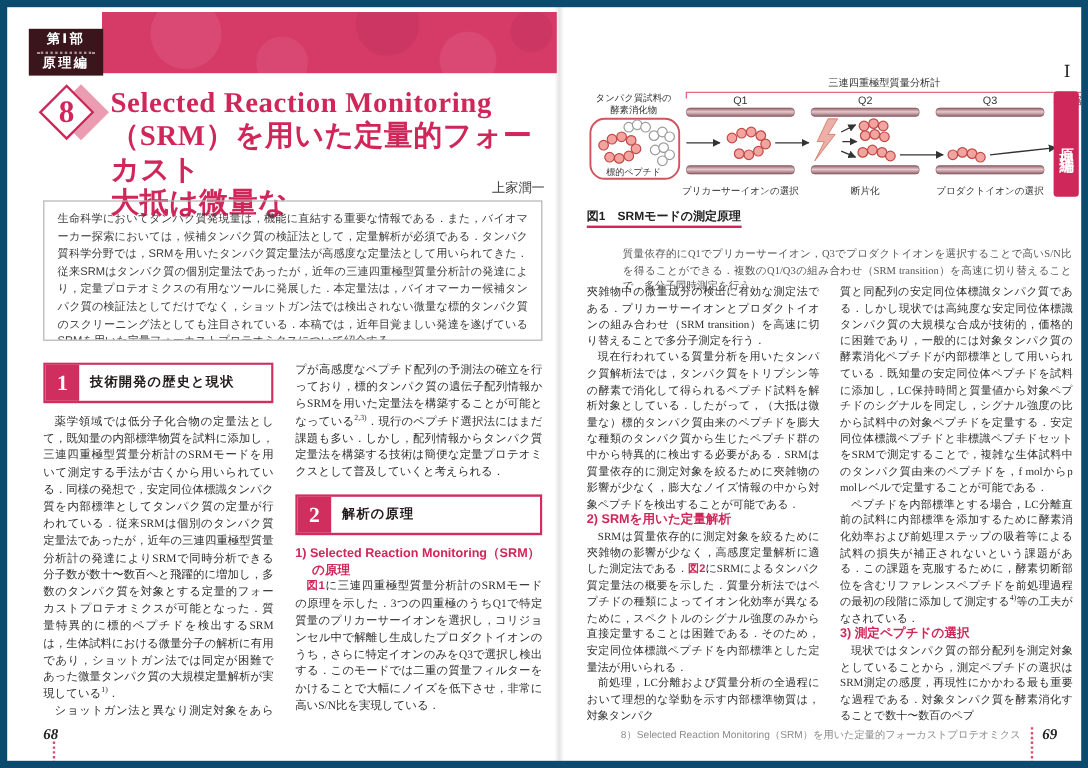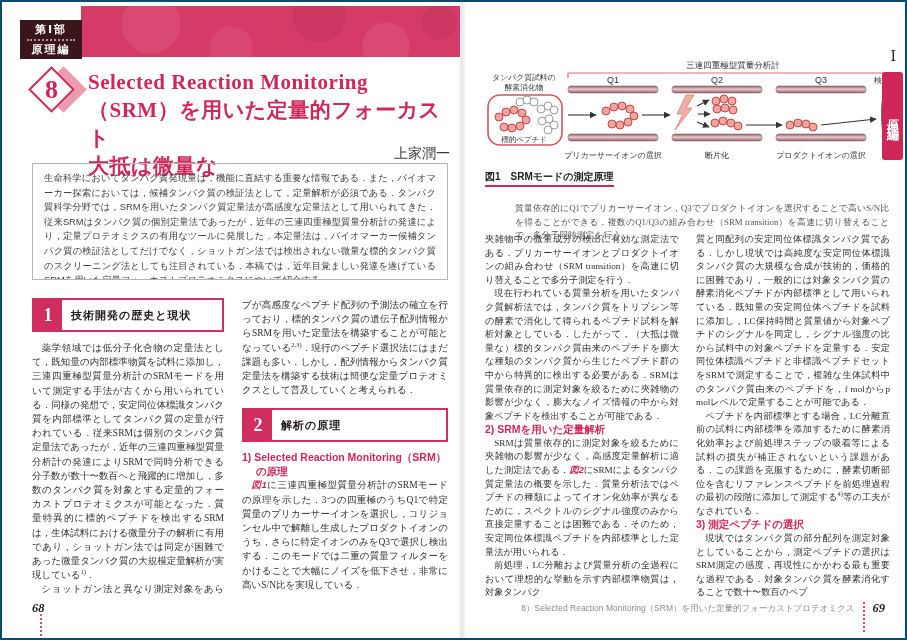--- a/index.html
+++ b/index.html
@@ -1,16 +1,16 @@
 <!DOCTYPE html>
 <html><head>
 <meta charset="utf-8">
 <style>
   html,body{margin:0;padding:0;background:#e8e8e8;}
-  .spread{position:relative;width:907px;height:640px;background:#ffffff;border:2px solid #0c4a6e;
+  .spread{position:relative;width:907px;height:640px;background:#ffffff;border:6px solid #0c4a6e;
           box-sizing:border-box;overflow:hidden;font-family:"Liberation Serif","DejaVu Serif",serif;color:#2f2f2f;}
   .seam{position:absolute;left:456px;top:0;width:8px;height:640px;
         background:linear-gradient(90deg,rgba(0,0,0,0) 0%,rgba(0,0,0,0.10) 50%,rgba(0,0,0,0) 100%);}
   
   .banner{position:absolute;left:79px;top:4px;width:379px;height:51px;
       background:
         radial-gradient(circle 30px at 70px 18px, rgba(255,255,255,0.08) 0 29px, rgba(255,255,255,0) 30px),
         radial-gradient(circle 22px at 150px 42px, rgba(255,255,255,0.07) 0 21px, rgba(255,255,255,0) 22px),
         radial-gradient(circle 27px at 238px 10px, rgba(0,0,0,0.05) 0 26px, rgba(0,0,0,0) 27px),
         radial-gradient(circle 24px at 305px 40px, rgba(255,255,255,0.08) 0 23px, rgba(255,255,255,0) 24px),
@@ -20,39 +20,39 @@
       display:flex;flex-direction:column;align-items:center;justify-content:center;
       font-family:"Liberation Sans","DejaVu Sans",sans-serif;font-weight:bold;font-size:11px;
       color:#fff;letter-spacing:2px;line-height:1.25;}
   .part-tab .sep{display:block;width:48px;border-top:2px dotted rgba(255,255,255,0.55);margin:2px 0;}
   .badge{position:absolute;left:26px;top:60px;width:60px;height:56px;}
   .badge .d2{position:absolute;left:19px;top:11px;width:33px;height:33px;transform:rotate(45deg);background:#eb9cb1;}
   .badge .d1{position:absolute;left:7px;top:11px;width:33px;height:33px;transform:rotate(45deg);
              background:#fff;border:2.5px solid #d0275a;box-sizing:border-box;}
   .badge .num{position:absolute;left:7px;top:9px;width:33px;height:37px;display:flex;align-items:center;
               justify-content:center;font-weight:bold;font-size:26px;color:#d0275a;}
-  .chapter-title{position:absolute;left:86px;top:66px;width:372px;font-weight:bold;font-size:21px;
+  .chapter-title{position:absolute;left:86px;top:66px;width:372px;font-weight:bold;font-size:24px;
                  line-height:28px;color:#d0275a;letter-spacing:0.5px;}
-  .author{position:absolute;left:48px;top:143px;width:400px;text-align:right;font-size:14px;color:#3a3a3a;
+  .author{position:absolute;left:48px;top:143px;width:400px;text-align:right;font-size:11px;color:#3a3a3a;
           font-family:"Liberation Sans","DejaVu Sans",sans-serif;}
   
   .abstract{position:absolute;left:30px;top:161px;width:416px;height:117px;box-sizing:border-box;
       border:1px solid #b3b3b3;padding:7px 11px;font-family:"Liberation Sans","DejaVu Sans",sans-serif;
       font-size:9.3px;line-height:14.6px;color:#3c3c3c;text-align:justify;overflow:hidden;}
   
   .col{position:absolute;font-size:9.5px;line-height:14.2px;text-align:justify;overflow:hidden;}
   .lcol1{left:30px;top:296px;width:192px;height:298px;}
   .lcol2{left:240px;top:296px;width:206px;height:298px;}
   .rcol1{left:483px;top:231px;width:194px;height:370px;font-size:9.2px;line-height:13.6px;}
   .rcol2{left:694px;top:231px;width:194px;height:370px;font-size:9.2px;line-height:13.6px;}
   .col p{margin:0;}
   .col p.indent{text-indent:1em;}
   .col p + p{margin-top:0px;}
   sup{font-size:6.5px;line-height:0;}
-  .figref{color:#d0275a;font-weight:bold;font-family:"Liberation Sans","DejaVu Sans",sans-serif;font-style:italic;}
+  .figref{color:#d0275a;font-weight:bold;font-family:"Liberation Sans","DejaVu Sans",sans-serif;}
   
   .sec-box{display:flex;align-items:stretch;border:2px solid #cf2e5e;height:30px;background:#fff;
            margin-bottom:9px;}
   .sec-box .n{width:28px;background:#cf2e5e;color:#fff;display:flex;align-items:center;justify-content:center;
               font-weight:bold;font-size:18px;}
   .sec-box .t{flex:1;display:flex;align-items:center;padding-left:9px;font-weight:bold;font-size:11px;
               color:#211a1a;letter-spacing:1px;}
   .sub-head{font-family:"Liberation Sans","DejaVu Sans",sans-serif;font-weight:bold;font-size:10.5px;
             color:#d0275a;line-height:13.5px;margin:9px 0 5px 0;padding-left:14px;text-indent:-14px;text-align:left;}
   .lcol2 .sec-box{margin-top:11px;}

